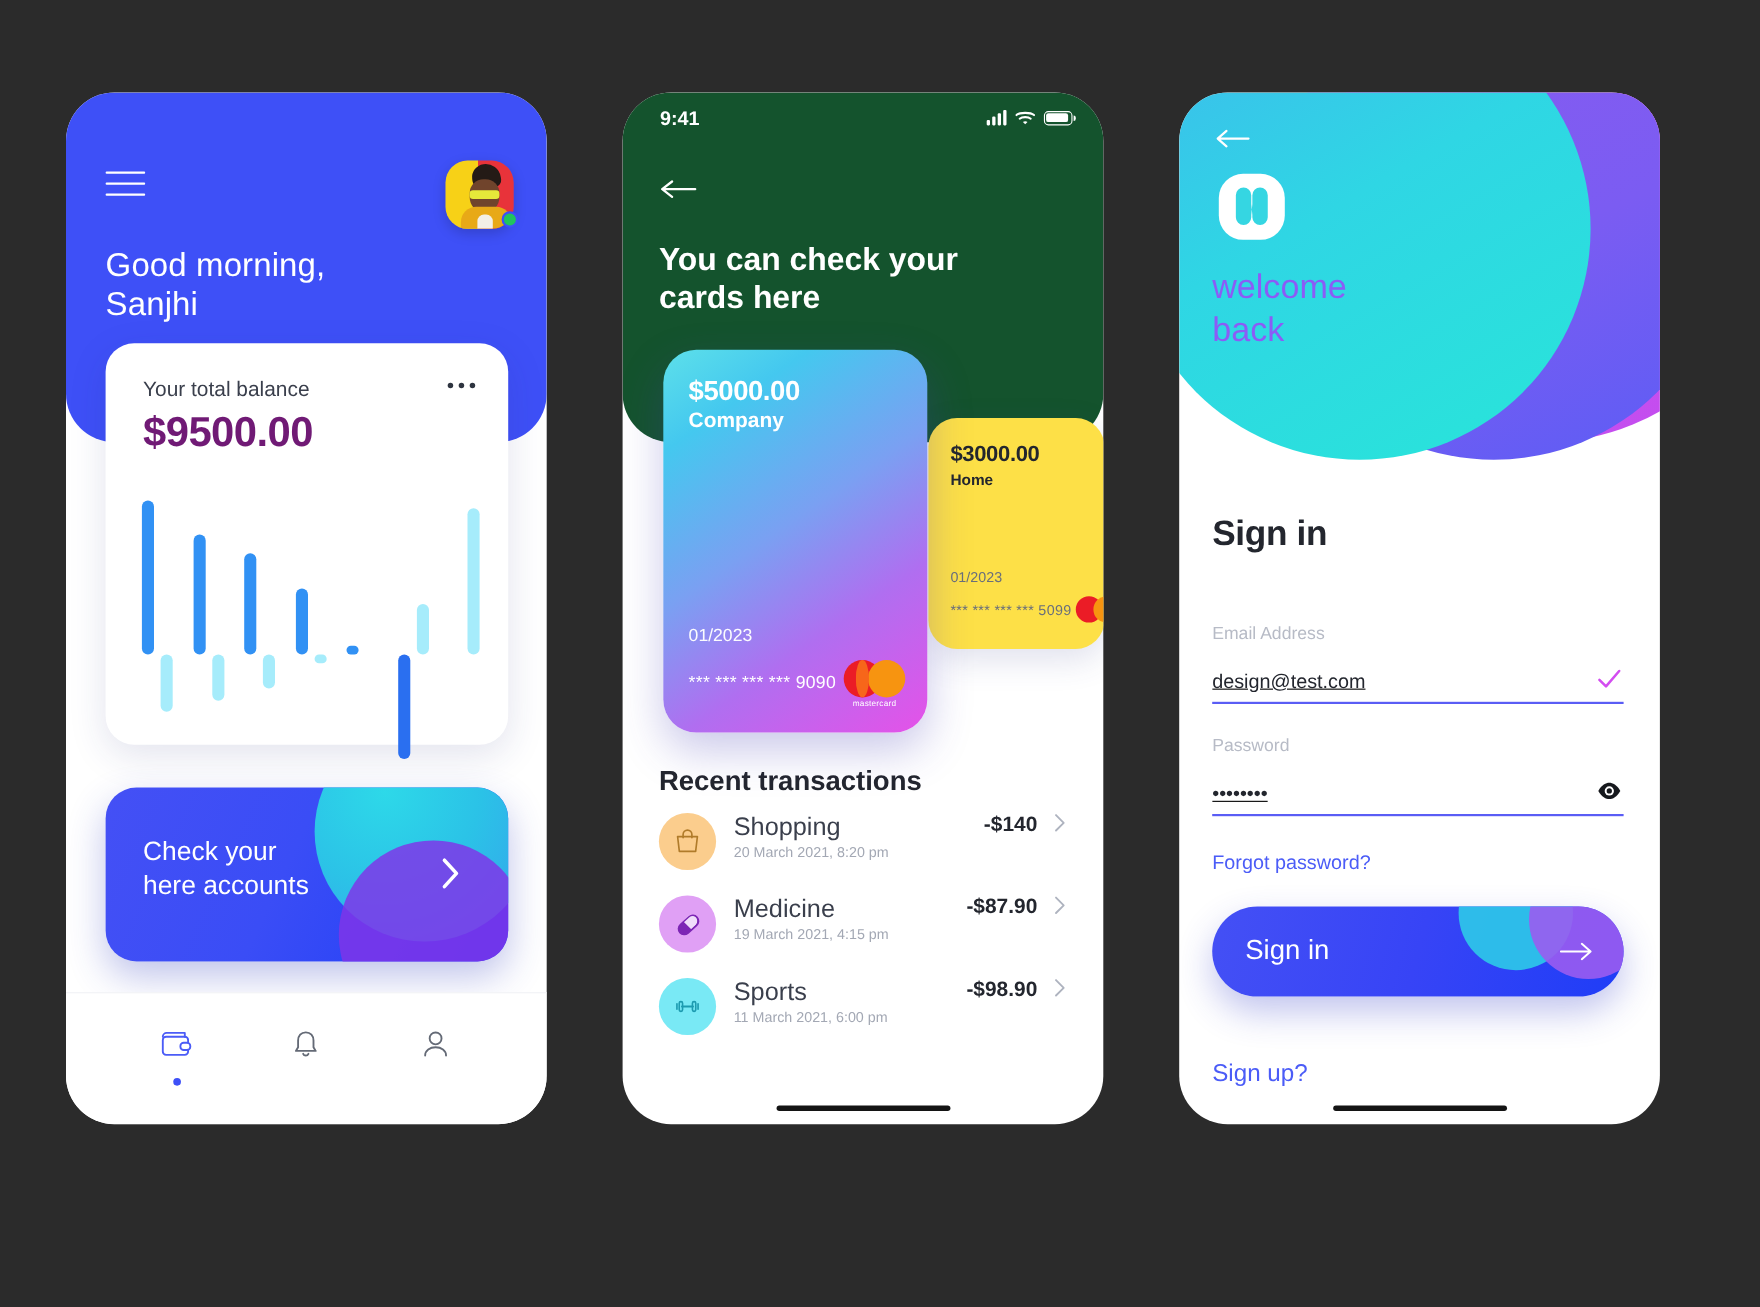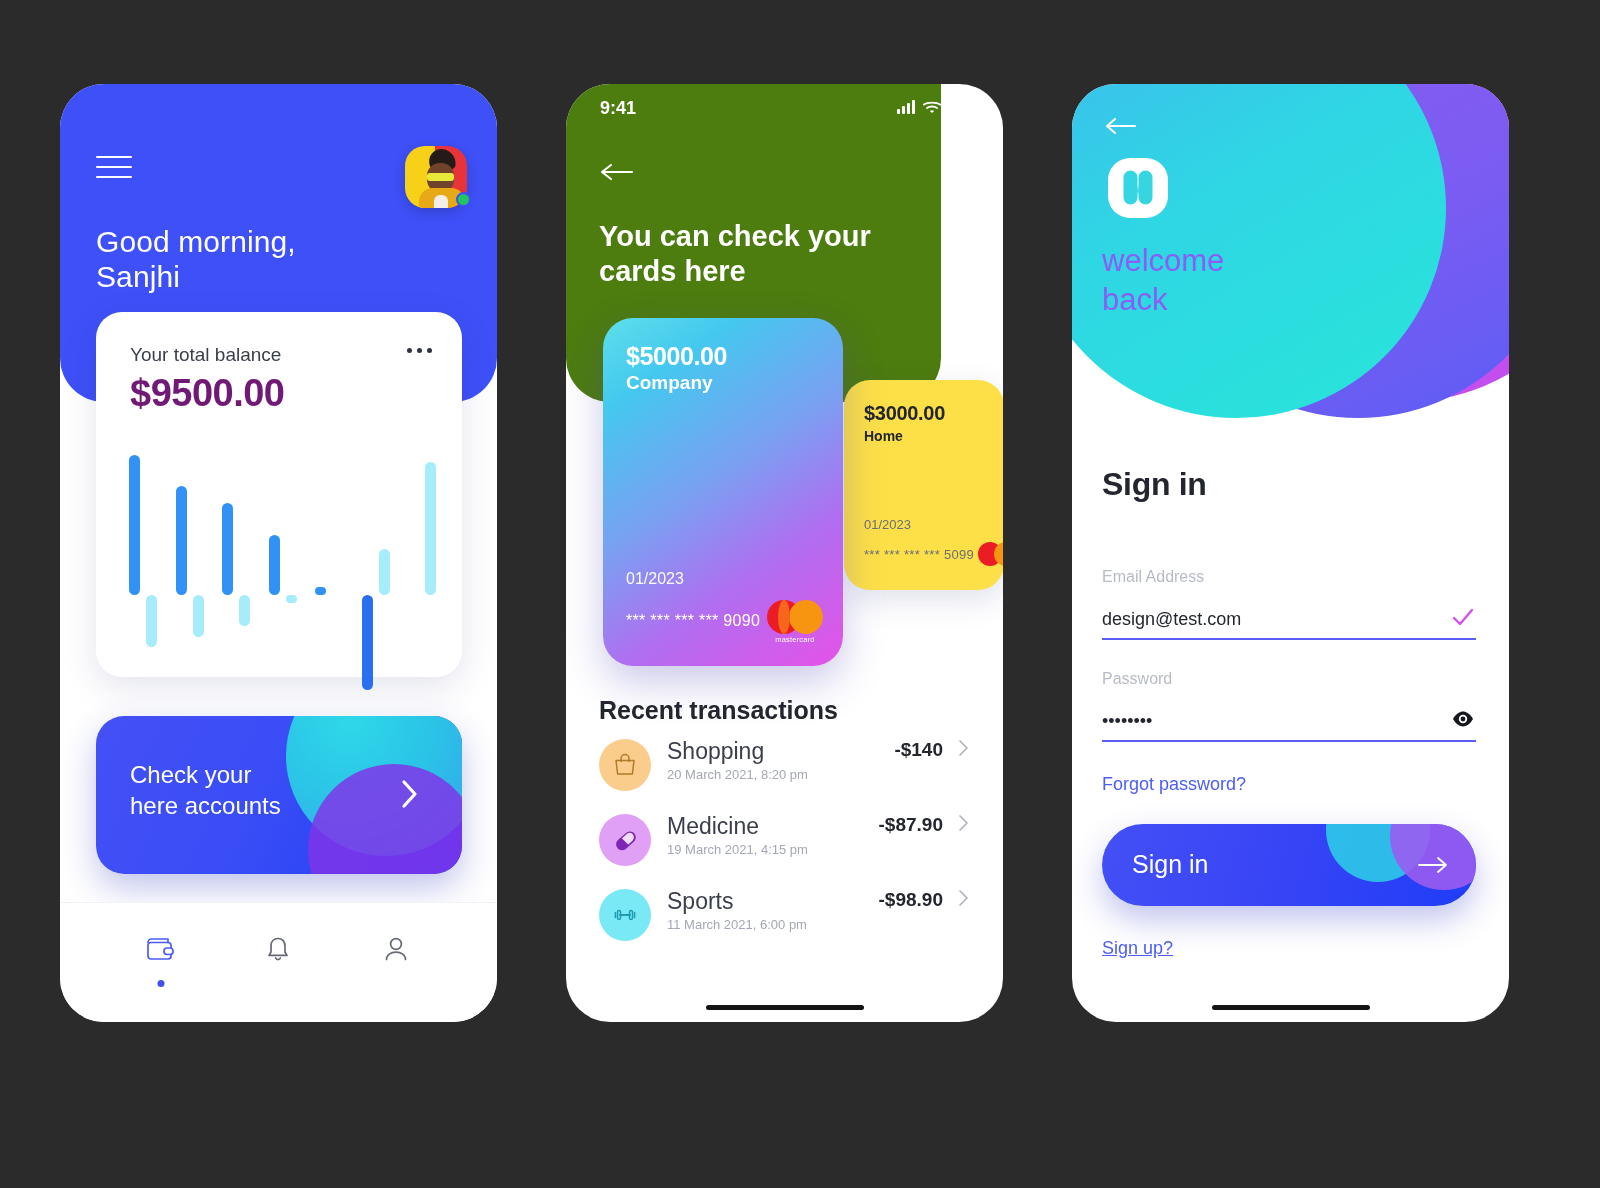--- a/index.html
+++ b/index.html
@@ -100,22 +100,22 @@
     background:#fff; border-top: 1px solid #f1f2f6;
     display:flex; align-items:center; justify-content:space-around;
     padding: 0 42px 28px 42px;
   }
   .tab { position:relative; width: 52px; height: 52px; display:flex; align-items:center; justify-content:center; cursor:pointer; }
   .tab svg { width: 36px; height: 36px; }
   .tab-dot { position:absolute; bottom:-12px; left:50%; transform:translateX(-50%); width:7px; height:7px; border-radius:50%; background:#3e50f7; }
 
   
   .p2-header {
-    position:absolute; left:0; top:0; width: 375px; height: 318px;
-    background:#4d7c0f;
+    position:absolute; left:0; top:0; width: 437px; height: 318px;
+    background:#14532d;
     border-bottom-left-radius: 44px; border-bottom-right-radius: 44px;
   }
   .statusbar { position:absolute; left:0; top:0; width:437px; height:54px; color:#fff; }
   .sb-time { position:absolute; left: 34px; top: 14px; font-size: 18px; font-weight: 600; }
   .sb-icons { position:absolute; right: 28px; top: 16px; display:flex; align-items:center; gap:8px; }
   .sig { display:flex; align-items:flex-end; gap:2px; height:14px; }
   .sig i { width:3px; background:#fff; border-radius:1px; display:block; }
   .sig i:nth-child(1){height:5px}.sig i:nth-child(2){height:8px}.sig i:nth-child(3){height:11px}.sig i:nth-child(4){height:14px}
   .batt { width:26px; height:13px; border:1.6px solid #fff; border-radius:4px; position:relative; }
   .batt::after{content:'';position:absolute;right:-4px;top:3.5px;width:2px;height:5px;background:#fff;border-radius:0 2px 2px 0;}
@@ -196,21 +196,21 @@
   .p3-back { position:absolute; left: 32px; top: 30px; width: 34px; height: 24px; z-index: 5; cursor:pointer; }
   .p3-back svg{width:100%;height:100%;}
   .logo-mark { position:absolute; left: 30px; top: 68px; width: 72px; height: 72px; z-index: 5; }
   .logo-mark svg { width:100%; height:100%; }
   .welcome { position:absolute; left: 30px; top: 158px; z-index:5; color:#8b5cf6; font-size: 31px; line-height:1.25; font-weight: 400; }
 
   .signin-title { position:absolute; left: 30px; top: 382px; font-size: 32px; font-weight: 700; color:#23262e; letter-spacing:-.3px; }
 
   .field { position:absolute; left: 30px; width: 374px; }
   .field-label { font-size: 16px; color:#b7bbc6; }
-  .field-row { position:relative; display:flex; align-items:flex-end; border-bottom: 2px solid #5a5df5; padding-bottom: 8px; margin-top: 18px; }
+  .field-row { position:relative; display:flex; align-items:flex-end; border-bottom: 2px solid #5a5df5; padding-bottom: 8px; margin-top: 18px; text-decoration: underline; }
   .field-input { flex:1; font-size: 18px; color:#23262e; background:transparent; border:none; outline:none; font-family:inherit; padding:0; }
   .field-input::placeholder{color:#c3c7d1;}
   .field-icon { width: 26px; height: 26px; display:flex; align-items:center; justify-content:center; cursor:pointer; }
   .field-icon svg { width: 24px; height: 24px; }
   #field-email { top: 484px; }
   #field-password { top: 586px; }
 
   .forgot { position:absolute; left: 30px; top: 690px; font-size: 18px; color:#4b5cf7; cursor:pointer; }
 
   .signin-btn {
@@ -218,21 +218,21 @@
     border-radius: 41px; overflow:hidden;
     background: linear-gradient(105deg, #4450f5 0%, #3744f6 50%, #1f3df7 100%);
     box-shadow: 0 14px 32px rgba(50,60,200,.30);
     cursor:pointer;
   }
   .signin-btn .b-cyan { position:absolute; right: 46px; top: -46px; width: 104px; height: 104px; border-radius:50%; background:#2ec7e8; opacity:.92; }
   .signin-btn .b-purple { position:absolute; right: -22px; top: -42px; width: 108px; height: 108px; border-radius:50%; background:#9a5cf0; opacity:.9; }
   .signin-btn .label { position:absolute; left: 30px; top: 26px; color:#fff; font-size: 25px; font-weight:500; }
   .signin-btn .arr { position:absolute; right: 28px; top: 30px; width: 30px; height: 22px; }
   .signin-btn .arr svg{width:100%;height:100%;}
-  .signup { position:absolute; left: 30px; top: 854px; font-size: 18px; color:#4b5cf7; cursor:pointer;text-decoration:underline; }
+  .signup { position:absolute; left: 30px; top: 879px; font-size: 22px; color:#4b5cf7; cursor:pointer; }
 </style>
 </head>
 <body>
 
 <div class="stage">
 
   <div class="phone" id="phone-1">
 
     <div class="p1-header">
       <div class="hamburger">

